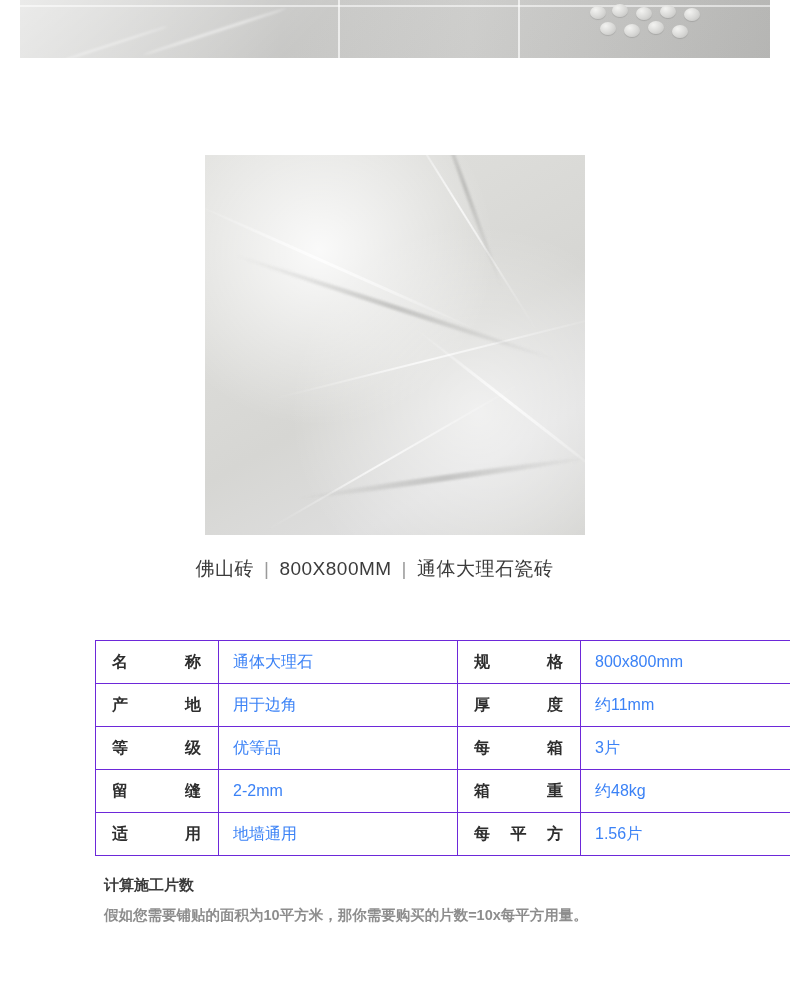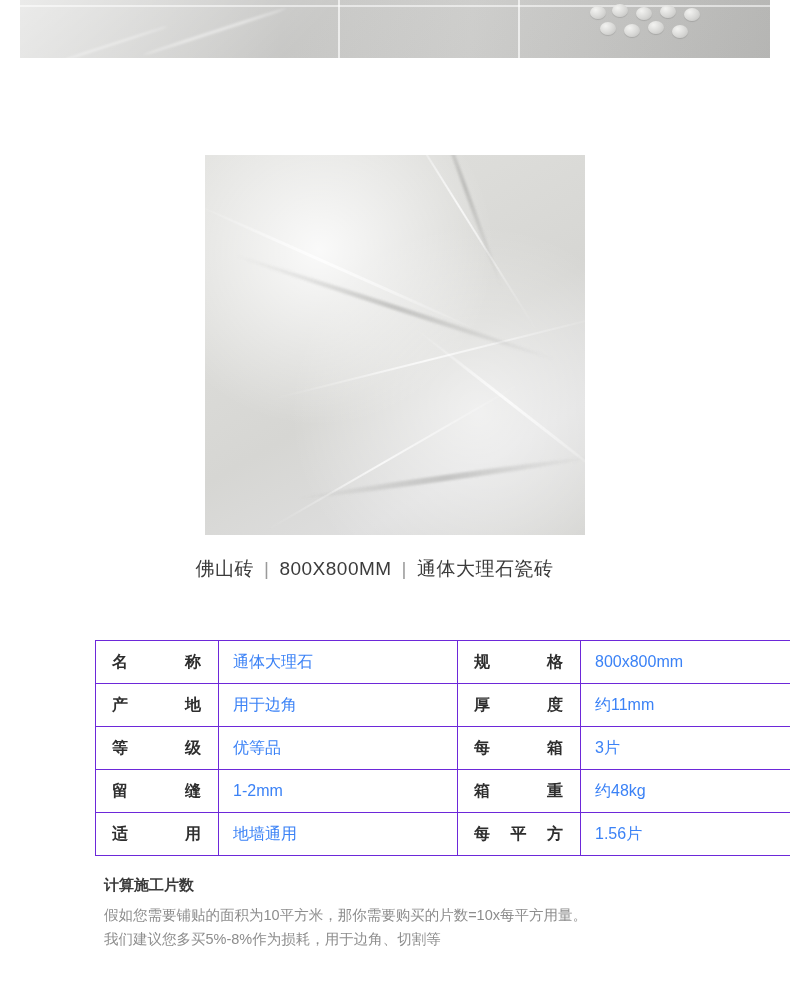--- a/index.html
+++ b/index.html
@@ -164,20 +164,21 @@
   .note-title {
     font-size: 15px;
     font-weight: bold;
     color: #3a3a3a;
     margin-bottom: 8px;
   }
   .note-line {
     font-size: 14.5px;
     color: #8d8d8d;
     line-height: 24px;
+    font-weight: bold;
   }
 </style>
 </head>
 <body>
 
 <div class="page">
 
   <div class="banner">
     <div class="banner-tile"></div>
     <div class="banner-seam-v" style="left:318px;"></div>
@@ -230,32 +231,31 @@
         <td class="value">约11mm</td>
       </tr>
       <tr>
         <td class="label">等　级</td>
         <td class="value">优等品</td>
         <td class="label">每　箱</td>
         <td class="value">3片</td>
       </tr>
       <tr>
         <td class="label">留　缝</td>
-        <td class="value">1-2mm</td>
+        <td class="value">2-2mm</td>
         <td class="label">箱　重</td>
         <td class="value">约48kg</td>
       </tr>
       <tr>
         <td class="label">适　用</td>
         <td class="value">地墙通用</td>
         <td class="label">每平方</td>
         <td class="value">1.56片</td>
       </tr>
     </tbody>
   </table>
 
   <div class="note">
     <div class="note-title">计算施工片数</div>
     <div class="note-line">假如您需要铺贴的面积为10平方米，那你需要购买的片数=10x每平方用量。</div>
-    <div class="note-line">我们建议您多买5%-8%作为损耗，用于边角、切割等</div>
   </div>
 
 </div>
 
 </body></html>

